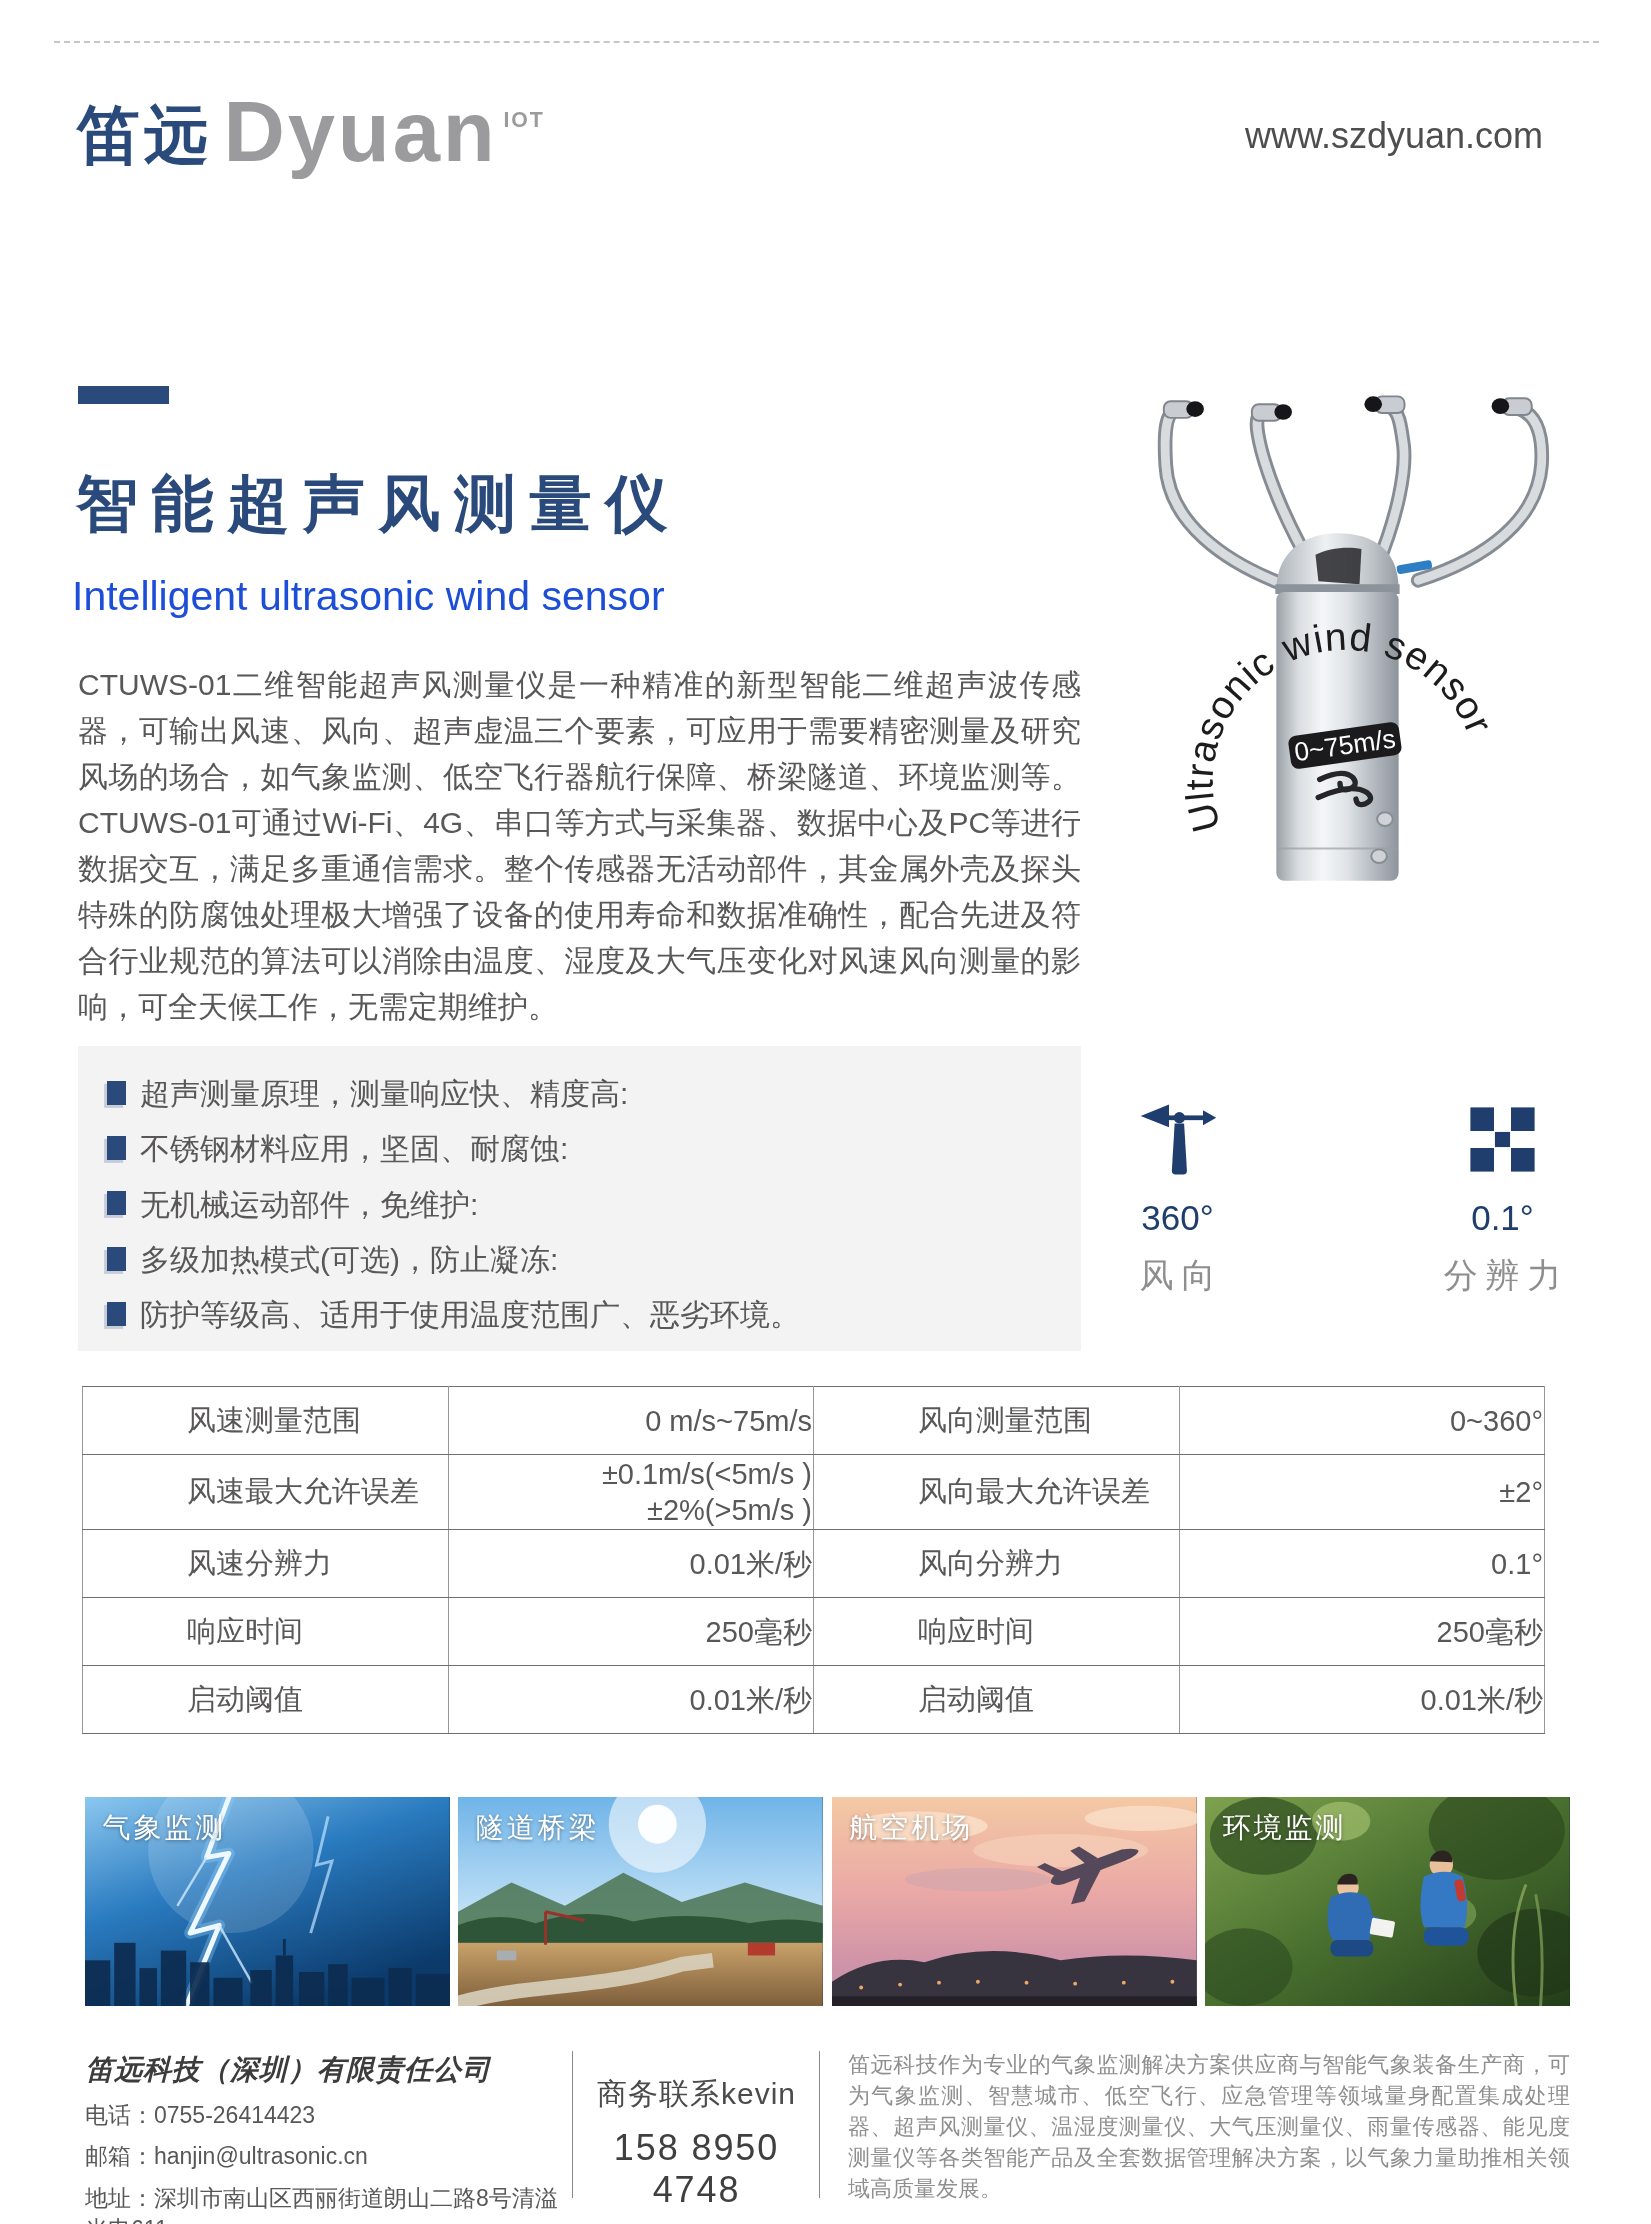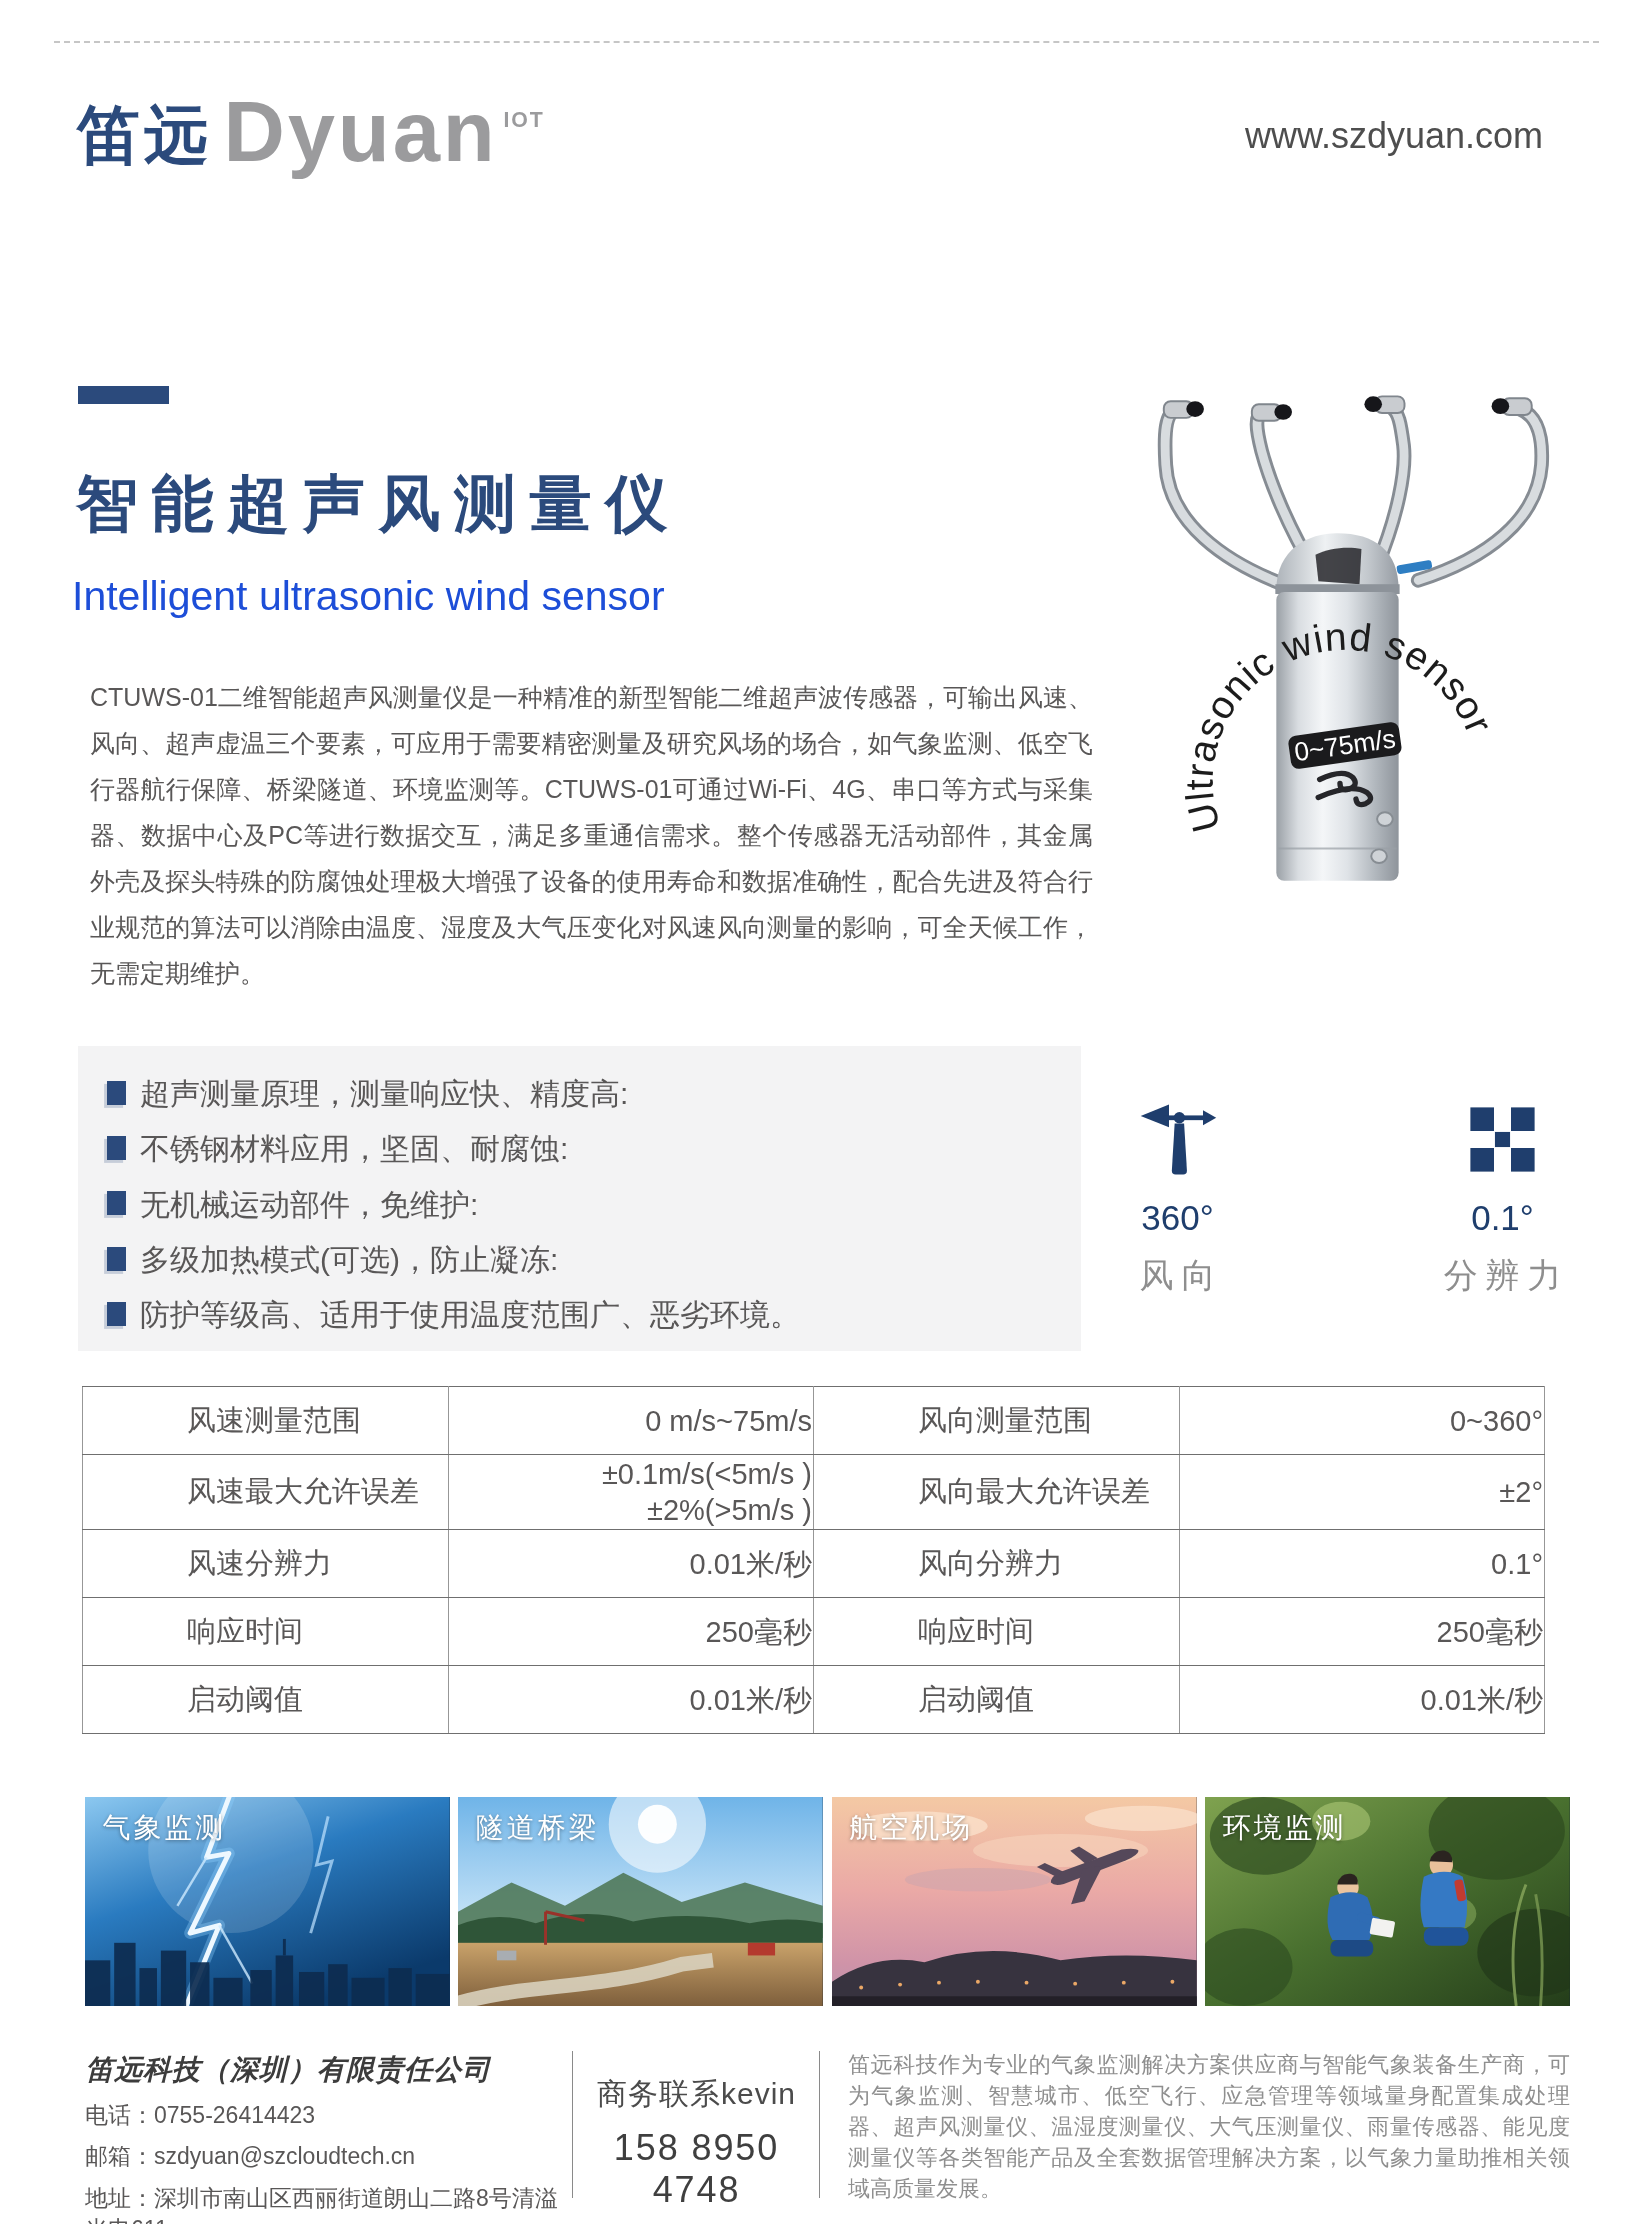--- a/index.html
+++ b/index.html
@@ -12,21 +12,21 @@
   .top-dash{position:absolute;left:54px;top:41px;width:1545px;border-top:2.9px dashed #c6c6c6;}
   .logo{position:absolute;left:76px;top:89px;display:flex;align-items:flex-start;line-height:1;}
   .logo-cn{font-size:64px;font-weight:bold;color:#2b4a7c;letter-spacing:3.9px;padding-top:13.6px;}
   .logo-en{font-size:85px;font-weight:bold;color:#9b9b9d;margin-left:11.6px;letter-spacing:2.9px;}
   .logo-sup{font-size:21.3px;font-weight:bold;color:#9b9b9d;margin-left:5.8px;margin-top:21px;letter-spacing:1.9px;}
   .website{position:absolute;right:109px;top:115px;font-size:36px;color:#4e4e4e;font-weight:400;}
   
   .title-dash{position:absolute;left:78px;top:386px;width:91px;height:17.5px;background:#2b4a7c;}
   .title-cn{position:absolute;left:76px;top:462px;margin:0;font-size:62px;font-weight:bold;color:#2b4a7c;letter-spacing:13.6px;}
   .title-en{position:absolute;left:60px;top:561px;margin:12px;font-size:41px;font-weight:500;color:#1d4ed8;letter-spacing:0;}
-  .intro{position:absolute;left:78px;top:662px;margin:12px;width:1003px;font-size:25px;line-height:46px;color:#595757;text-align:justify;}
+  .intro{position:absolute;left:78px;top:662px;margin:0;width:1003px;font-size:30px;line-height:46px;color:#595757;text-align:justify;}
   
   .product{position:absolute;left:1112px;top:367px;width:495px;height:636px;}
   .product svg{width:100%;height:100%;}
   
   .feature-box{position:absolute;left:78px;top:1046px;width:1003px;height:305px;background:#f3f3f4;padding:31px 27px 0 29px;}
   .feature-item{display:flex;align-items:flex-start;margin-bottom:21.3px;}
   .feature-bullet{flex:none;width:19.4px;height:24px;background:#2b4a7c;margin:3.9px 13.6px 0 0;box-shadow:-2.9px 2.9px 0 rgba(43,74,124,0.22);}
   .feature-text{font-size:30px;color:#595757;line-height:34px;}
   
   .highlights{position:absolute;left:1104px;top:1097px;width:472px;display:flex;justify-content:space-between;}
@@ -387,21 +387,21 @@
         </g>
       </svg>
       <span class="app-label">环境监测</span>
     </div>
   </div>
 
   <div class="footer">
     <div class="f-left">
       <div class="f-company">笛远科技（深圳）有限责任公司</div>
       <div class="f-line">电话：0755-26414423</div>
-      <div class="f-line">邮箱：szdyuan@szcloudtech.cn</div>
+      <div class="f-line">邮箱：hanjin@ultrasonic.cn</div>
       <div class="f-line">地址：深圳市南山区西丽街道朗山二路8号清溢光电611</div>
     </div>
     <div class="f-div f-div1"></div>
     <div class="f-mid">
       <div class="f-mid-label">商务联系kevin</div>
       <div class="f-mid-phone">158 8950 4748</div>
     </div>
     <div class="f-div f-div2"></div>
     <div class="f-right">笛远科技作为专业的气象监测解决方案供应商与智能气象装备生产商，可为气象监测、智慧城市、低空飞行、应急管理等领域量身配置集成处理器、超声风测量仪、温湿度测量仪、大气压测量仪、雨量传感器、能见度测量仪等各类智能产品及全套数据管理解决方案，以气象力量助推相关领域高质量发展。</div>
   </div>

